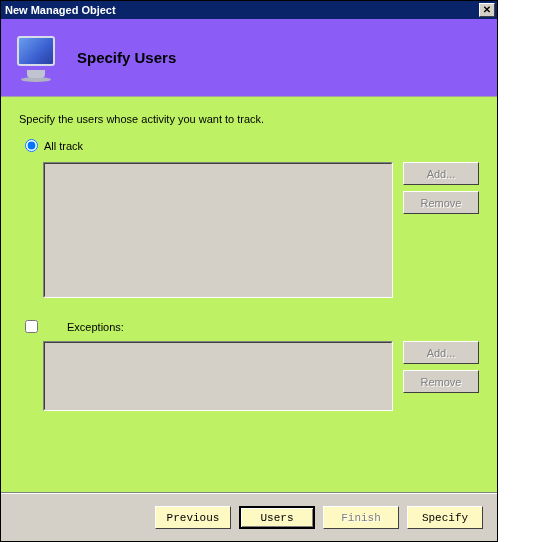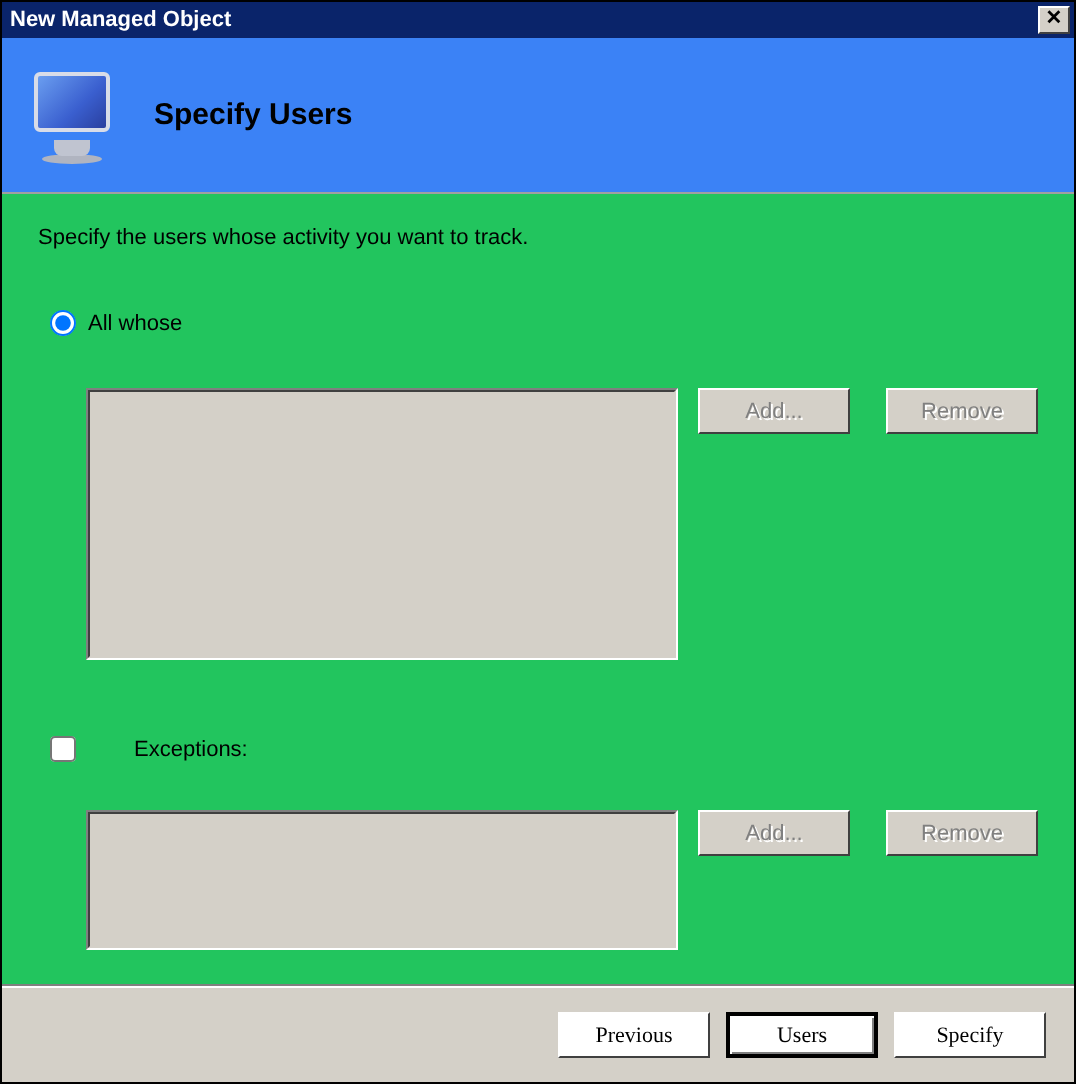--- a/index.html
+++ b/index.html
@@ -7,21 +7,21 @@
     margin: 0;
     padding: 0;
     font-family: Tahoma, Arial, sans-serif;
     font-size: 11px;
     background: #fff;
     width: 538px;
     height: 542px;
     overflow: hidden;
   }
   .window {
-    width: 538px;
+    width: 498px;
     height: 542px;
     border: 1px solid #000;
     background: #d4d0c8;
     display: flex;
     flex-direction: column;
   }
   .titlebar {
     height: 18px;
     background: #0a246a;
     color: #fff;
@@ -41,21 +41,21 @@
     border-bottom-color: #404040;
     color: #000;
     font-size: 10px;
     line-height: 11px;
     text-align: center;
     font-family: Arial, sans-serif;
     font-weight: bold;
     cursor: default;
   }
   .header {
-    background: #3b82f6;
+    background: #8b5cf6;
     display: flex;
     align-items: center;
     padding: 8px 12px;
     border-bottom: 1px solid #a0a0a0;
     height: 78px;
   }
   .header-icon {
     width: 48px;
     height: 48px;
     margin-right: 16px;
@@ -89,25 +89,24 @@
     background: #b0b4c0;
     border-radius: 50%;
   }
   .header-title {
     font-size: 15px;
     font-weight: bold;
     color: #000;
   }
   .content {
     flex: 1;
-    padding: 16px 18px 0 18px;
-    background: #22c55e;
+    padding: 16px 18px 16px 18px;
+    background: #bef264;
     display: flex;
     flex-direction: column;
-    justify-content: space-between;
   }
   .instr {
     margin-bottom: 14px;
     color: #000;
   }
   .radio-row {
     display: flex;
     align-items: center;
     margin-bottom: 6px;
   }
@@ -134,21 +133,22 @@
     border-left: 1px solid #404040;
     border-right: 1px solid #d4d0c8;
     border-bottom: 1px solid #d4d0c8;
     width: 100%;
     height: 100%;
   }
   .lb1 .listbox-inner { height: 134px; }
   .lb2 .listbox-inner { height: 68px; }
   .buttons-col {
     display: flex;
-    gap: 18px;
+    flex-direction: column;
+    gap: 6px;
   }
   .btn {
     width: 76px;
     height: 23px;
     border: 1px solid #fff;
     border-right-color: #404040;
     border-bottom-color: #404040;
     background: #d4d0c8;
     font-family: Tahoma, Arial, sans-serif;
     font-size: 11px;
@@ -176,22 +176,22 @@
     justify-content: flex-end;
     gap: 8px;
     background: #d4d0c8;
   }
   .fbtn {
     width: 76px;
     height: 23px;
     border: 1px solid #fff;
     border-right-color: #404040;
     border-bottom-color: #404040;
-    background: #ffffff;
-    font-family: Liberation Serif, serif;
+    background: #fef9c3;
+    font-family: Liberation Mono, monospace;
     font-size: 11px;
     cursor: default;
     padding: 0;
   }
   .fbtn.default {
     border: 2px solid #000;
     box-shadow: inset 1px 1px 0 #fff, inset -1px -1px 0 #808080;
   }
   .fbtn.disabled { color: #808080; text-shadow: 1px 1px 0 #fff; }
 </style>
@@ -214,21 +214,21 @@
       <div class="monitor-screen"></div>
     </div>
     <div class="header-title">Specify Users</div>
   </div>
 
   <div class="content">
     <div class="instr">Specify the users whose activity you want to track.</div>
 
     <label class="radio-row">
       <input type="radio" name="usersel" checked="" style="">
-      <span>All whose</span>
+      <span>All track</span>
     </label>
 
 
     <div class="listarea">
       <div class="listbox lb1">
         <div class="listbox-inner"></div>
       </div>
       <div class="buttons-col">
         <button class="btn disabled">Add...</button>
         <button class="btn disabled">Remove</button>
@@ -247,16 +247,17 @@
       <div class="buttons-col">
         <button class="btn disabled">Add...</button>
         <button class="btn disabled">Remove</button>
       </div>
     </div>
   </div>
 
   <div class="footer">
     <button class="fbtn">Previous</button>
     <button class="fbtn default">Users</button>
+    <button class="fbtn disabled">Finish</button>
     <button class="fbtn">Specify</button>
   </div>
 
 </div>
 
 </body></html>

